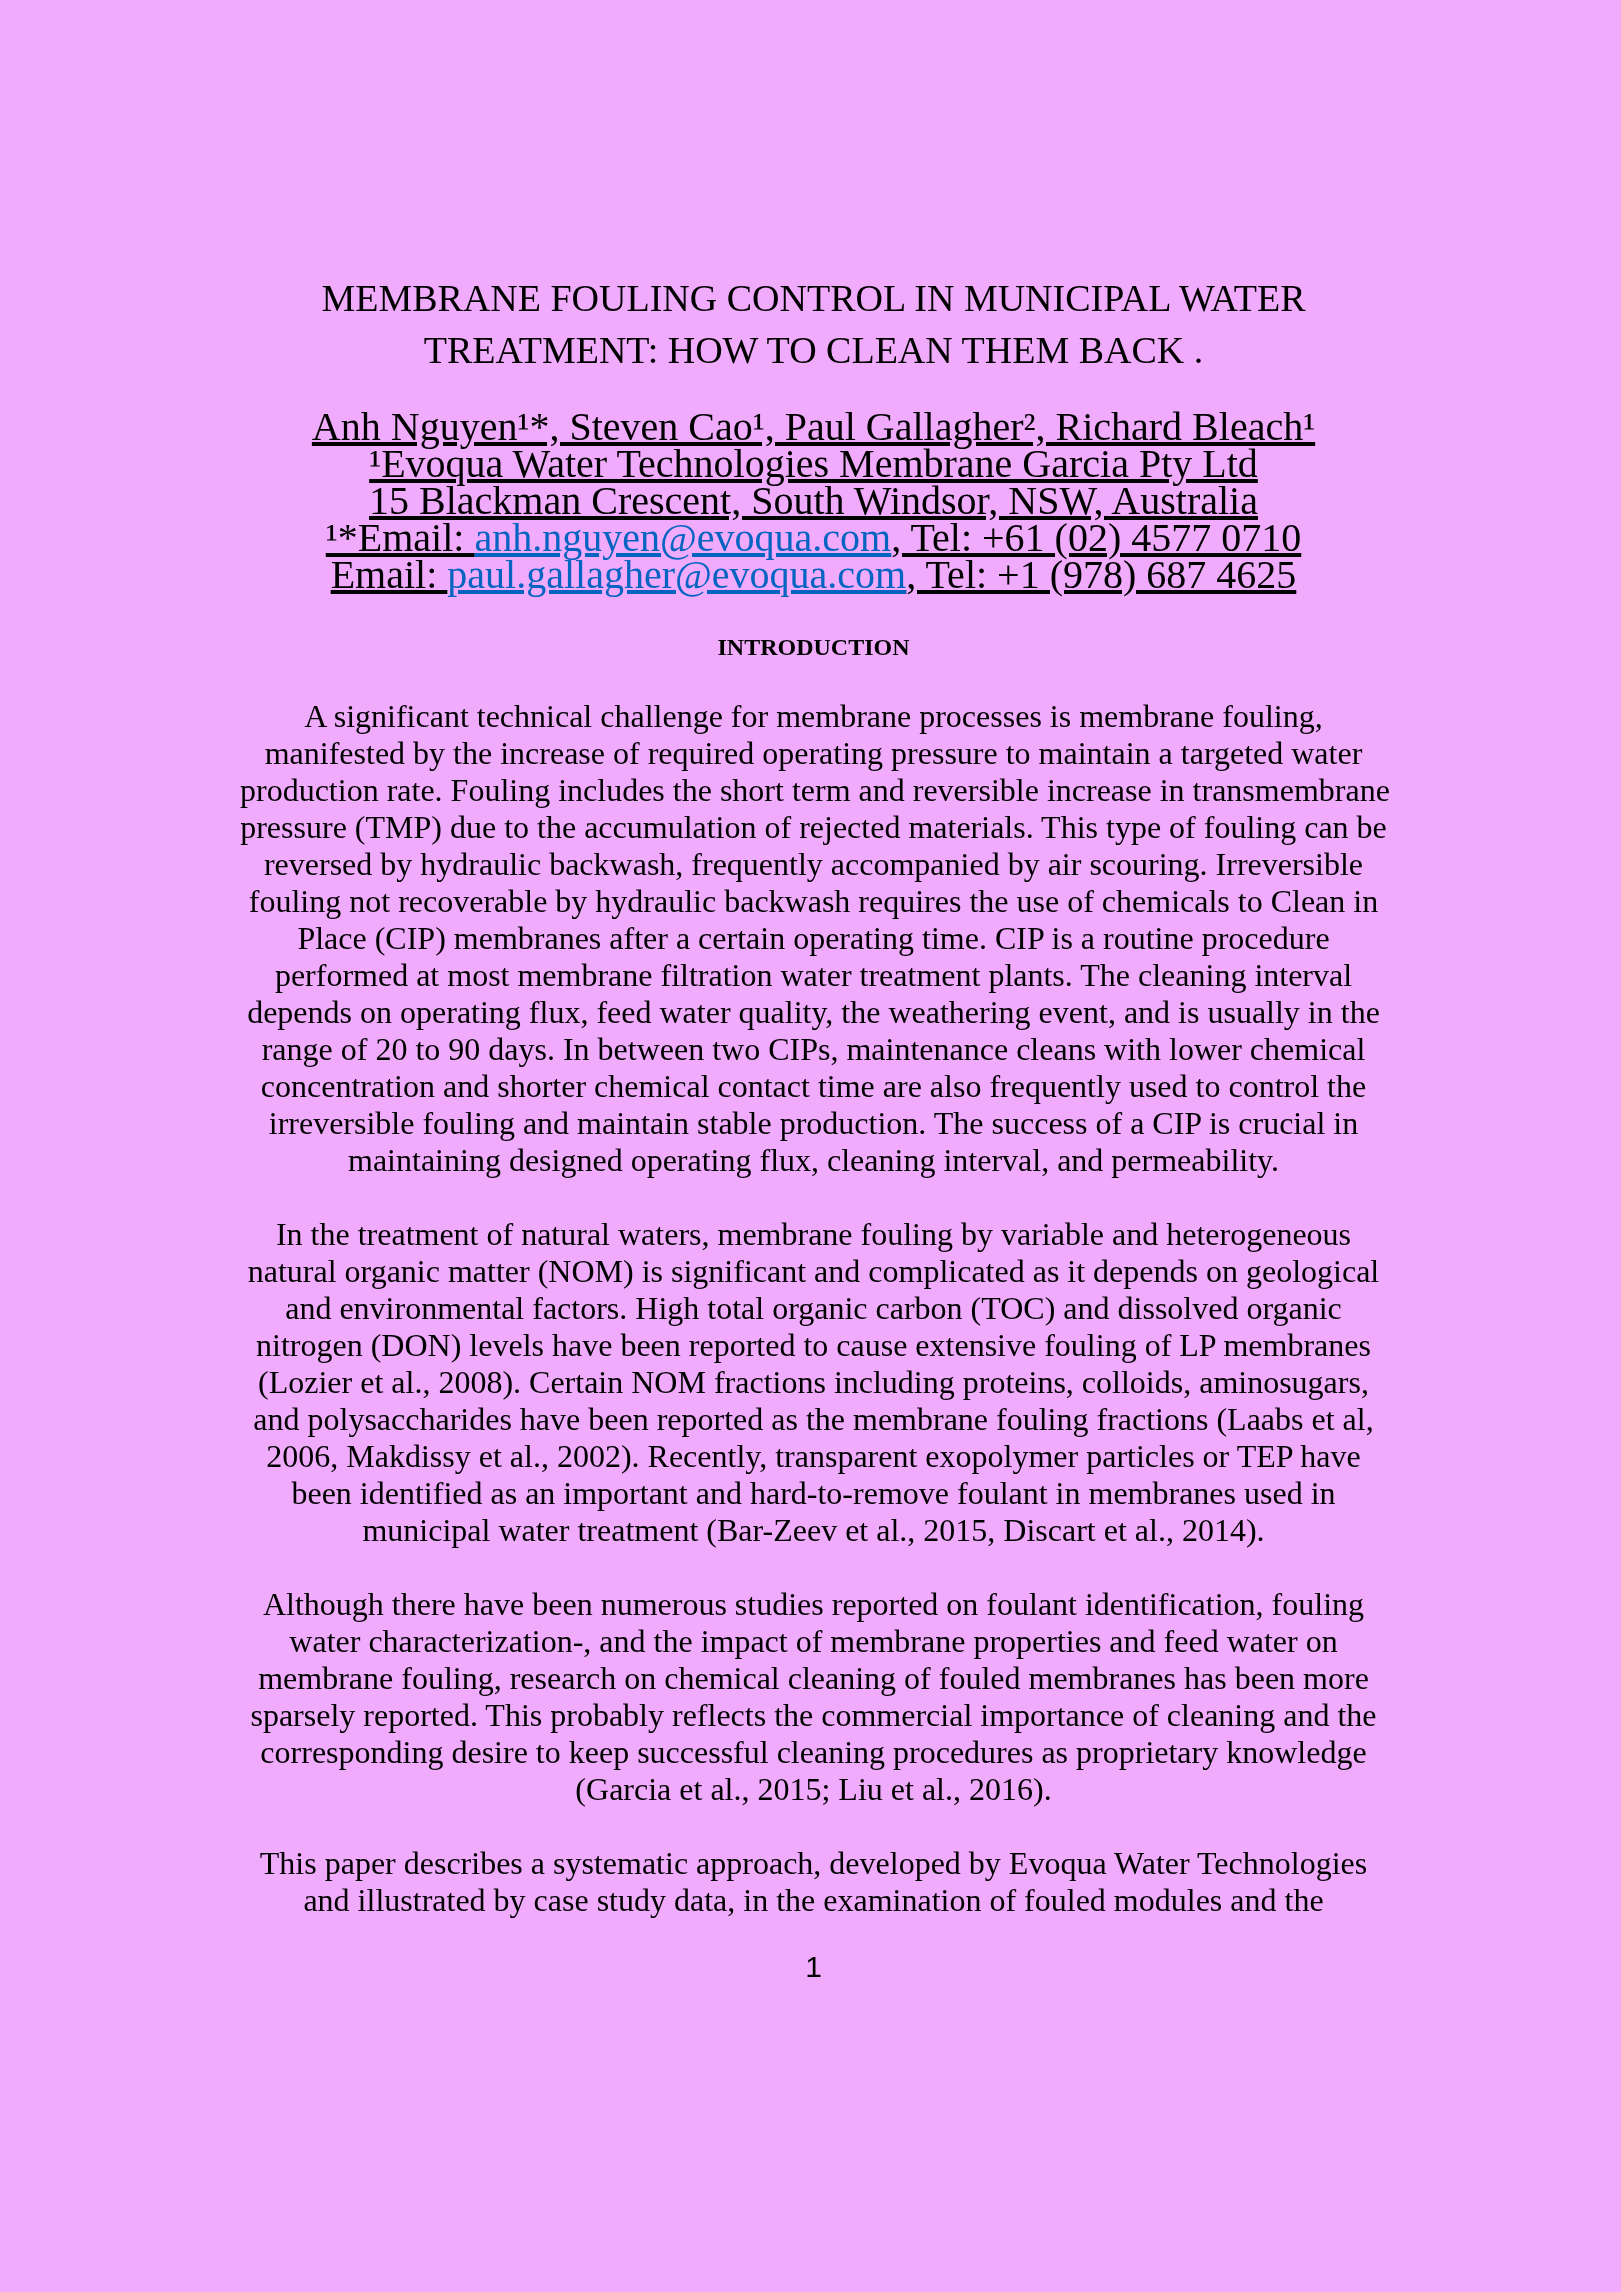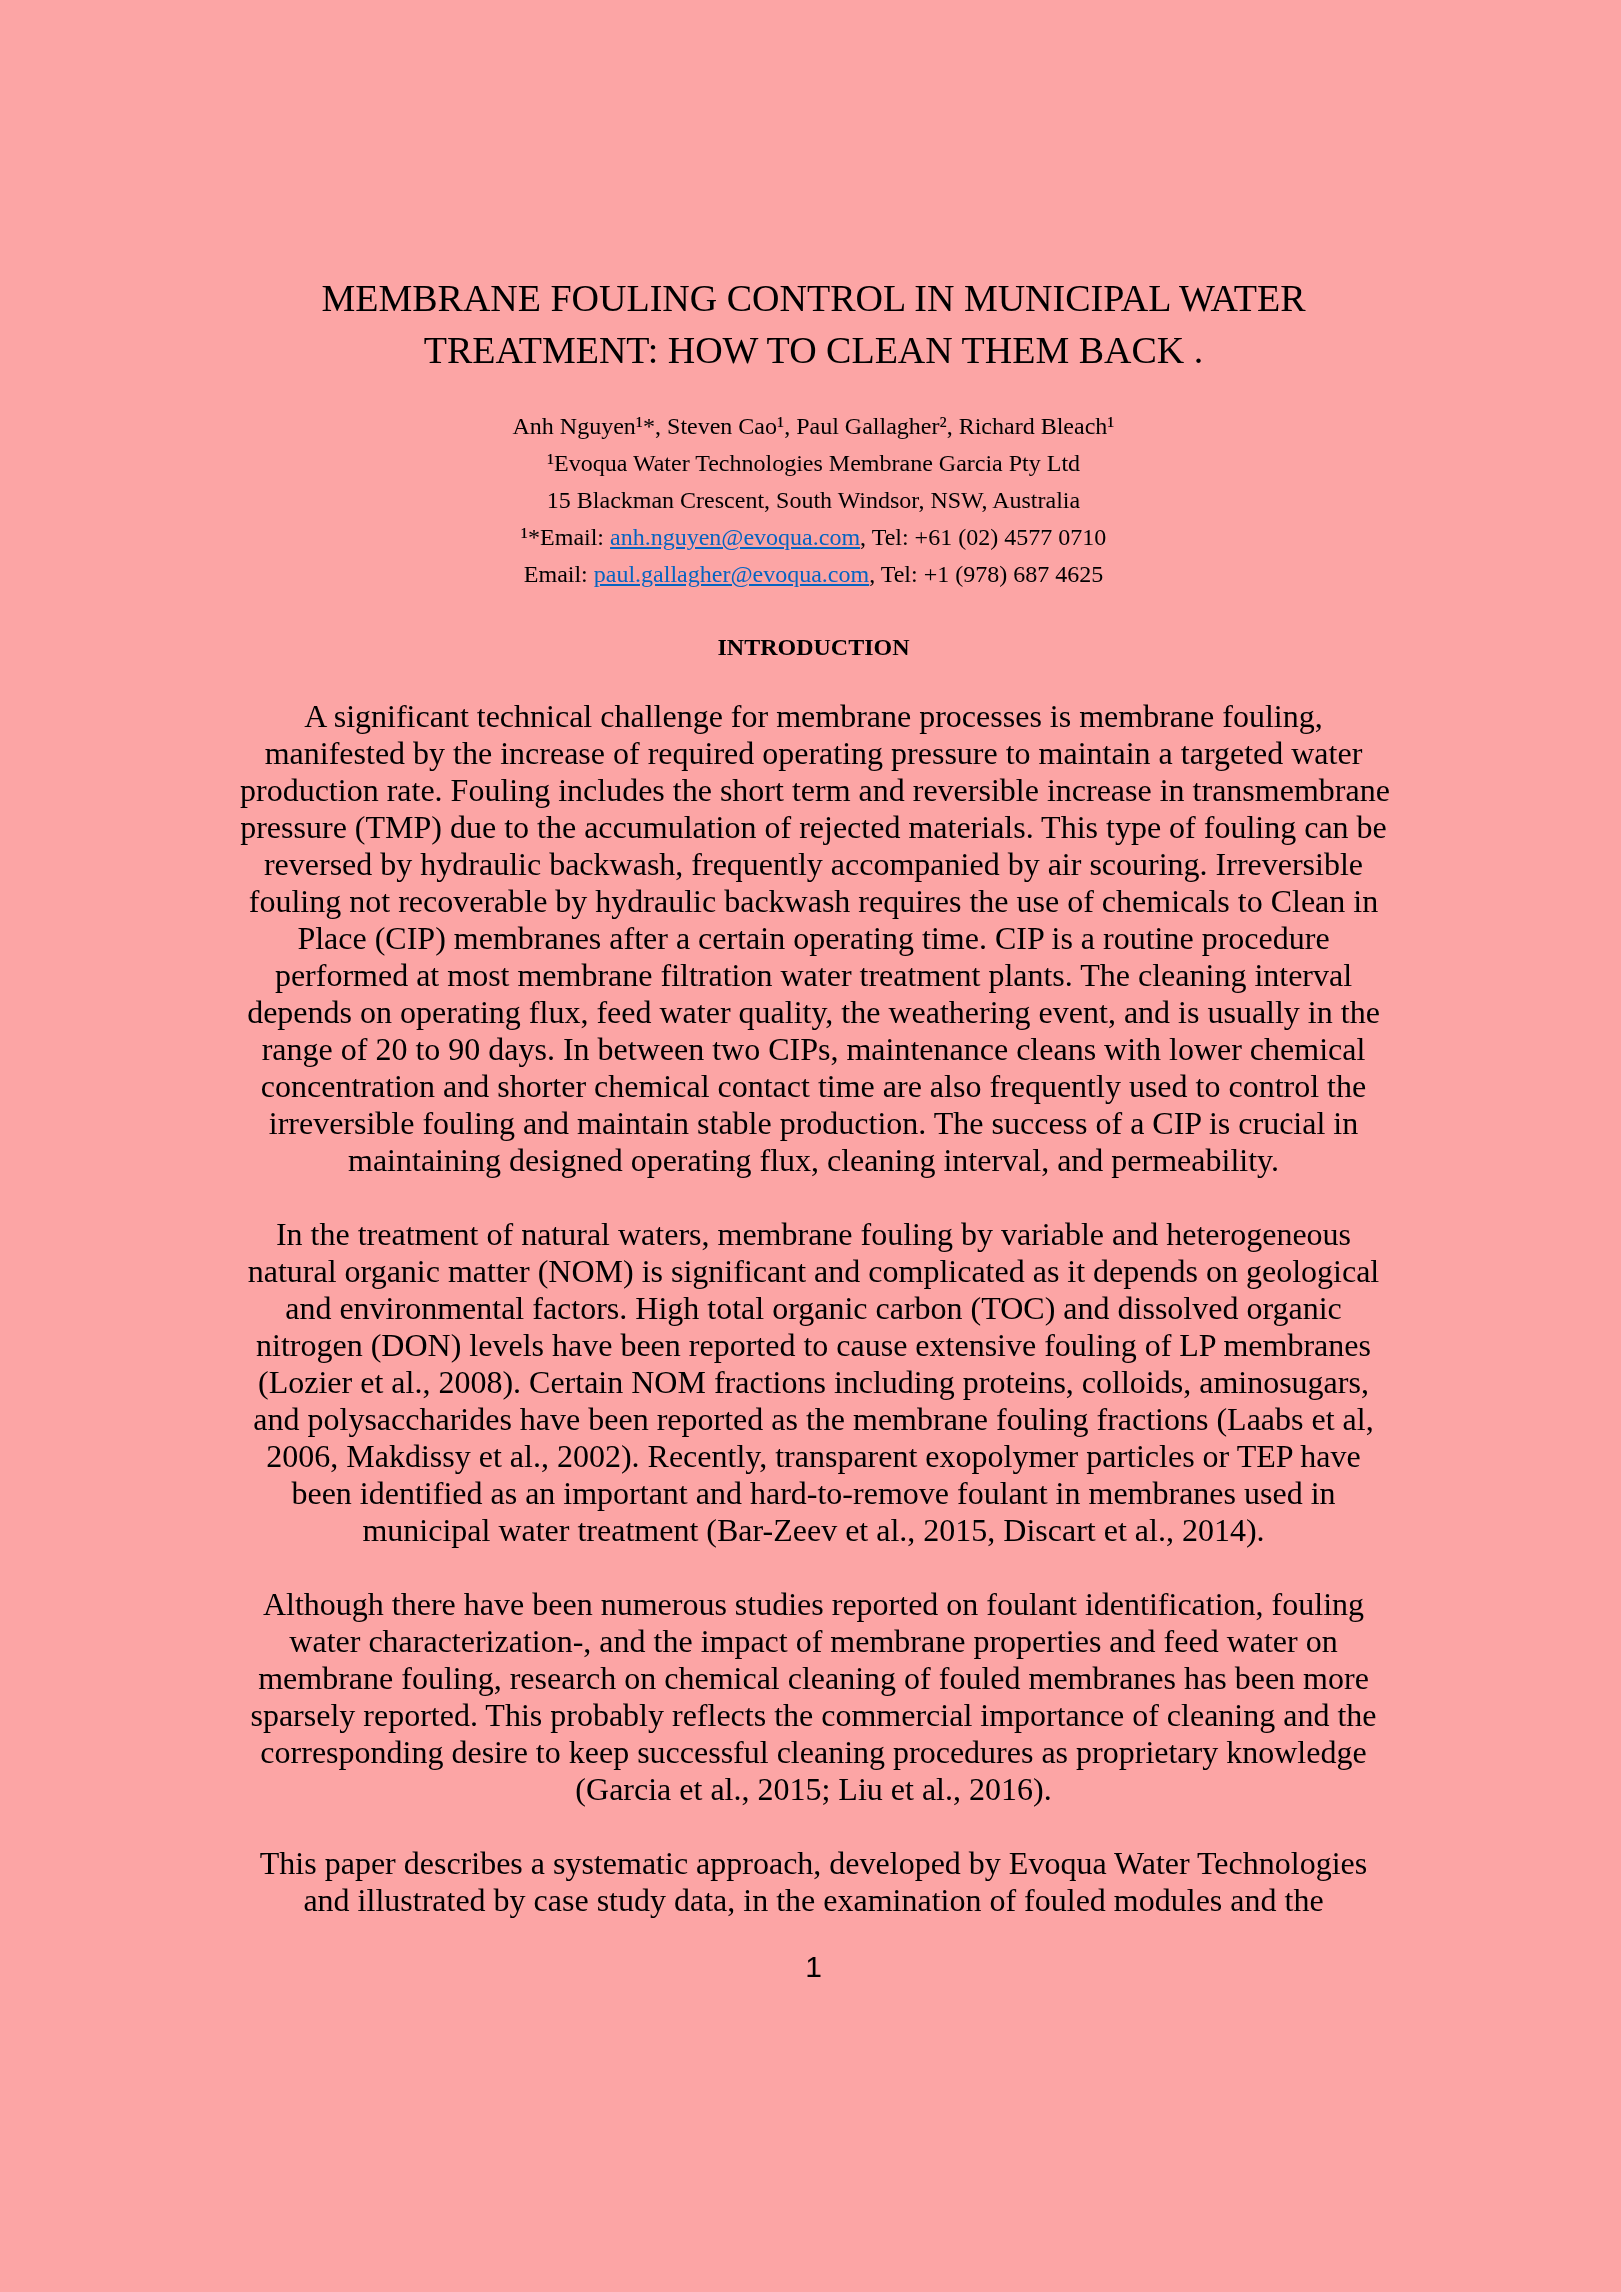--- a/index.html
+++ b/index.html
@@ -4,44 +4,45 @@
 <style>
   html, body {
     margin: 0;
     padding: 0;
     background: #ffffff;
   }
   .page {
     position: relative;
     width: 1621px;
     height: 2293px;
-    background: #fca5a5;
+    background: #f0abfc;
     color: #000000;
     font-family: "Liberation Serif", serif;
     overflow: hidden;
   }
   .content {
     position: absolute;
     top: 0;
     left: 240px;
     width: 1147px;
   }
   .title {
     margin: 272px 0 0 0;
     font-size: 38px;
     line-height: 52px;
     font-weight: normal;
     text-align: center;
     white-space: pre-line;
   }
   .authors {
     margin-top: 32px;
-    font-size: 24px;
+    font-size: 40px;
     line-height: 37px;
     text-align: center;
+    text-decoration: underline;
   }
   .authors .line {
     white-space: pre;
   }
   .email-link {
     color: #0563C1;
     text-decoration: underline;
     cursor: pointer;
   }
   .section-heading {

